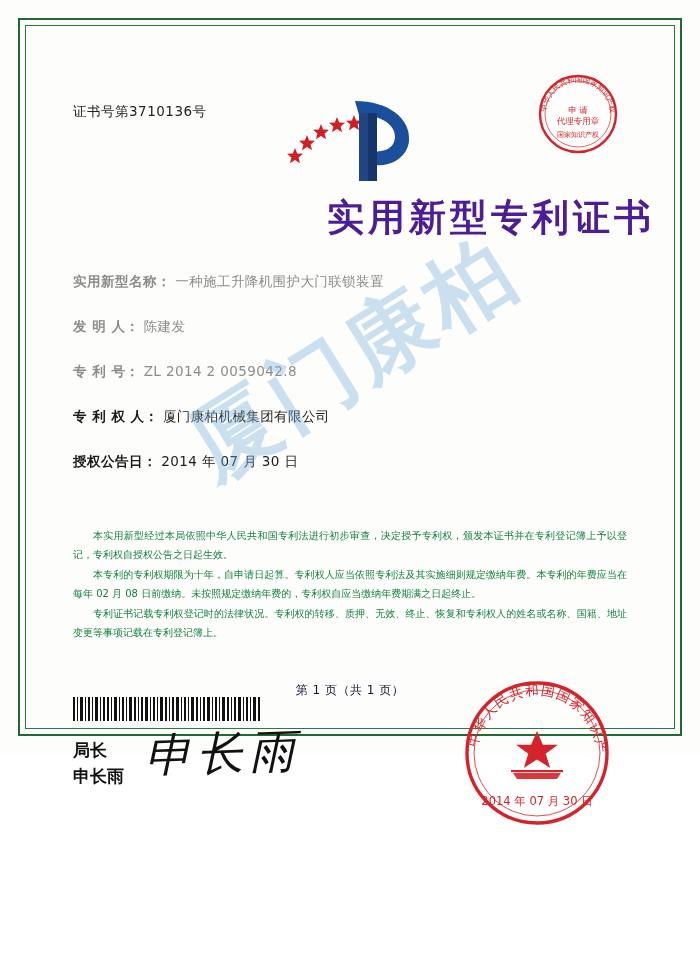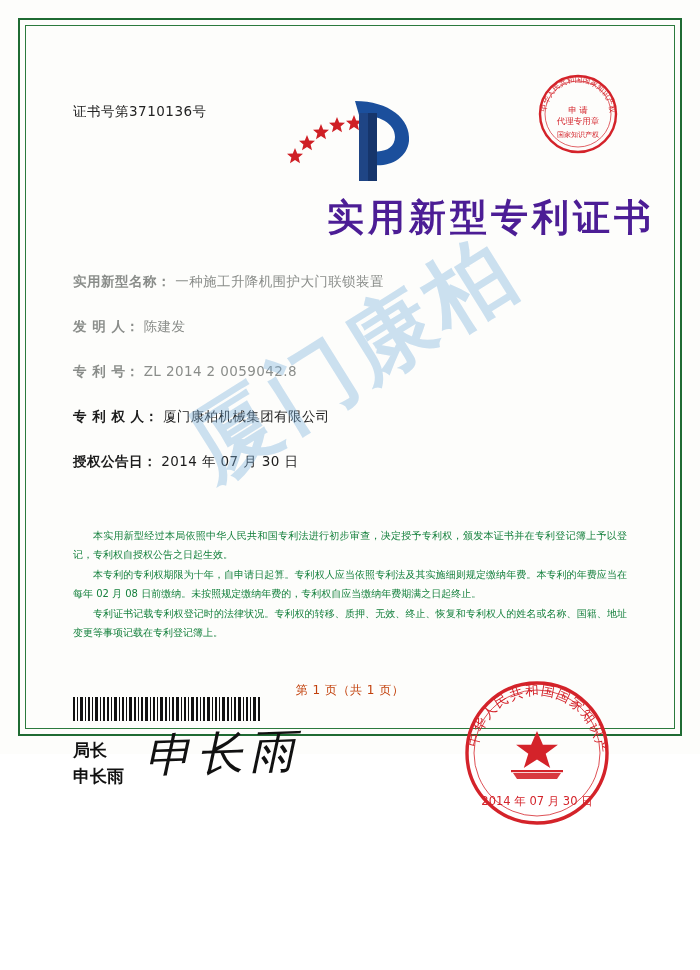--- a/index.html
+++ b/index.html
@@ -177,21 +177,21 @@
     height: 152px;
   }
 
   .footer {
     position: absolute;
     left: 0;
     right: 0;
     bottom: 10px;
     text-align: center;
     font-size: 12px;
-    color: #c2410c;
+    color: #0f172a;
     letter-spacing: 0.5px;
   }
 
   
   .watermark {
     position: absolute;
     left: 170px;
     top: 300px;
     font-size: 86px;
     font-weight: bold;

